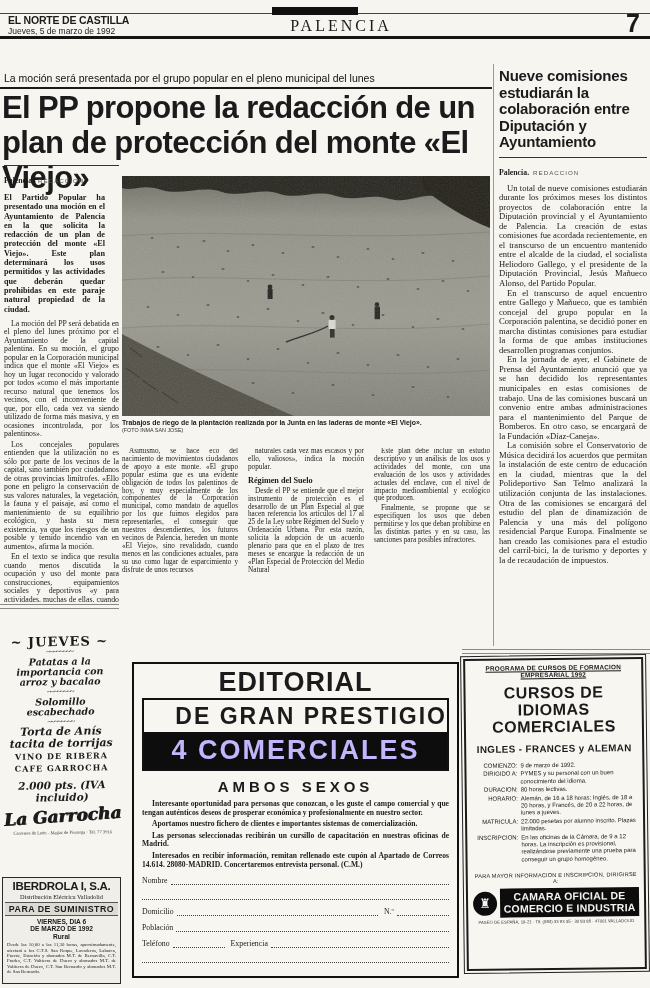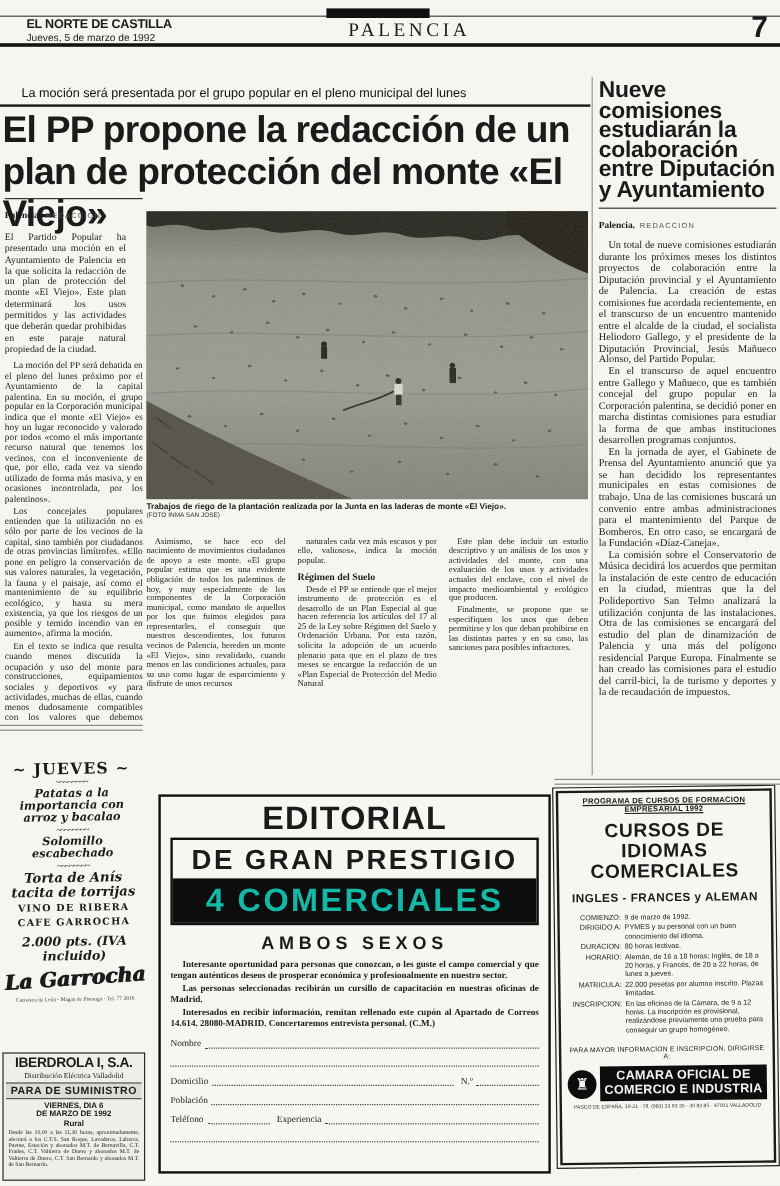--- a/index.html
+++ b/index.html
@@ -1,19 +1,19 @@
 <!DOCTYPE html>
 <html><head>
 <meta charset="utf-8">
 <style>
   html,body{margin:0;padding:0;background:#e8e7e2;}
   .page{position:relative;width:650px;height:988px;background:#f6f5f0;color:#1b1b1b;
         font-family:"Liberation Serif",serif;overflow:hidden;}
   .abs{position:absolute;}
-  .sans{font-family:"Liberation Sans",sans-serif;margin-left:14px;}
+  .sans{font-family:"Liberation Sans",sans-serif;}
   .just{text-align:justify;text-justify:inter-word;}
   .grayrule{border-top:1px solid #8a8a86;border-bottom:1px solid #8a8a86;height:3px;}
 
   
   .top-rule{left:0;top:13px;width:650px;height:1px;background:#444;}
   .hdr-bar{left:272px;top:7px;width:86px;height:8px;background:#111;}
   .masthead{left:8px;top:15px;line-height:10px;}
   .masthead .t{font-size:10.5px;font-weight:bold;letter-spacing:-0.2px;}
   .masthead .d{font-size:8.5px;margin-top:1px;}
   .section{left:16px;top:17px;width:650px;text-align:center;font-size:16px;letter-spacing:3px;}
@@ -26,41 +26,41 @@
   .headline{left:2px;top:90px;width:492px;font-size:31px;line-height:35px;font-weight:bold;
             letter-spacing:-0.6px;}
 
   
   .byline .pl{font-weight:bold;font-size:7.8px;}
   .byline .ag{font-size:6.2px;letter-spacing:1px;color:#555;font-family:"Liberation Sans",sans-serif;}
   .byl-rule{height:1px;background:#333;margin-bottom:3px;}
 
   
   .col1{left:4px;top:165px;width:115px;height:437px;overflow:hidden;}
-  .col1 .lead{font-weight:normal;font-size:8.2px;line-height:9.3px;margin:6px 14px 6px 0;}
+  .col1 .lead{font-weight:bold;font-size:8.2px;line-height:9.3px;margin:6px 14px 6px 0;}
   .bodytxt p{font-size:7.8px;line-height:8.5px;margin:0 0 2px 0;text-indent:7px;}
   .sep-col1{left:0;top:604px;width:119px;}
 
   
   .photo{left:122px;top:176px;width:368px;height:240px;background:#8d8c84;}
   .photo svg{display:block;}
   .caption{left:122px;top:419px;width:368px;}
   .caption .c{font-size:6.9px;font-weight:bold;font-family:"Liberation Sans",sans-serif;}
   .caption .cr{font-size:5.4px;color:#333;font-family:"Liberation Sans",sans-serif;margin-top:1px;}
 
   
   .cols{left:122px;top:448px;width:368px;height:214px;display:flex;gap:10px;overflow:hidden;}
   .cols .c{width:116px;overflow:hidden;}
   .cols p{font-size:7.2px;line-height:7.9px;margin:0 0 2px 0;text-indent:7px;}
   .cols .sh{font-weight:bold;font-size:8.2px;margin:4px 0 3px 0;}
 
   
   .vdiv{left:493px;top:64px;width:1px;height:582px;background:#9a9a95;}
   .side{left:499px;top:68px;width:148px;}
-  .side h2{font-family:"Liberation Sans",sans-serif;font-size:19px;line-height:16.5px;
+  .side h2{font-family:"Liberation Sans",sans-serif;font-size:15px;line-height:16.5px;
            font-weight:bold;margin:0 0 6px 0;letter-spacing:-0.2px;}
   .side-rule{height:1px;background:#333;margin:4px 0 3px 0;}
   .side-body{height:478px;overflow:hidden;}
   .side-body p{font-size:8.6px;line-height:9.55px;margin:0;text-indent:8px;text-align:justify;}
   .sep-side{left:462px;top:649px;width:188px;}
 
   
   .menu-ad{left:2px;top:634px;width:118px;text-align:center;transform:rotate(-1deg);}
   .menu-ad .ttl{font-weight:bold;font-size:13px;letter-spacing:1px;font-family:"DejaVu Serif",serif;}
   .menu-ad .item{font-family:"DejaVu Serif",serif;font-style:italic;font-weight:bold;
@@ -81,22 +81,22 @@
            background:#dcdbd4;border-top:1px solid #555;border-bottom:1px solid #555;margin:2px 0;padding:1px 0;}
   .iber .d{font-family:"Liberation Sans",sans-serif;font-weight:bold;font-size:6.6px;line-height:7.2px;margin-top:2px;}
   .iber .r{font-family:"Liberation Sans",sans-serif;font-weight:bold;font-size:6.6px;margin:1px 0 2px 0;}
   .iber .b{font-size:4.8px;line-height:5.3px;text-align:justify;padding:0 2px;}
 
   
   .edit{left:132px;top:662px;width:327px;height:316px;border:2px solid #111;background:#f7f6f1;
         box-sizing:border-box;padding:4px 8px;font-family:"Liberation Sans",sans-serif;}
   .edit .l1{text-align:center;font-size:27px;font-weight:bold;letter-spacing:1px;line-height:29px;}
   .edit .inner{border:2px solid #111;margin-top:1px;}
-  .edit .l2{text-align:center;font-size:23px;font-weight:bold;letter-spacing:2px;padding:3px 0 2px 0;}
-  .edit .banner{background:#0d0d0d;color:#14b8a6;text-align:center;font-size:27px;font-weight:bold;
+  .edit .l2{text-align:right;font-size:23px;font-weight:bold;letter-spacing:2px;padding:3px 0 2px 0;}
+  .edit .banner{background:#0d0d0d;color:#c4b5fd;text-align:center;font-size:27px;font-weight:bold;
                 letter-spacing:2px;padding:3px 0;}
   .edit .sub{text-align:center;font-size:15px;font-weight:bold;letter-spacing:4px;margin:7px 0 5px 0;}
   .edit p{font-family:"Liberation Serif",serif;font-size:7.6px;line-height:8.6px;margin:0 0 3px 0;
           text-indent:10px;text-align:justify;font-weight:bold;}
   .form{margin-top:6px;font-family:"Liberation Serif",serif;font-size:7.8px;}
   .form .row{display:flex;align-items:flex-end;margin-top:7px;}
   .form .lbl{white-space:nowrap;padding-right:3px;}
   .dots{flex:1;border-bottom:1px dotted #444;height:7px;}
   .dots.short{flex:0 0 52px;}
 
@@ -314,20 +314,21 @@
   </div>
 
   <div class="abs edit">
     <div class="l1">EDITORIAL</div>
     <div class="inner">
       <div class="l2">DE GRAN PRESTIGIO</div>
       <div class="banner">4 COMERCIALES</div>
     </div>
     <div class="sub">AMBOS SEXOS</div>
     <p>Interesante oportunidad para personas que conozcan, o les guste el campo comercial y que tengan auténticos deseos de prosperar económica y profesionalmente en nuestro sector.</p>
+    <p>Aportamos nuestro fichero de clientes e importantes sistemas de comercialización.</p>
     <p>Las personas seleccionadas recibirán un cursillo de capacitación en nuestras oficinas de Madrid.</p>
     <p>Interesados en recibir información, remitan rellenado este cupón al Apartado de Correos 14.614. 28080-MADRID. Concertaremos entrevista personal. (C.M.)</p>
     <div class="form">
       <div class="row">
           <span class="lbl">Nombre</span>
           <span class="dots"></span>
         </div>
       <div class="row">
           <span class="dots"></span>
         </div>

